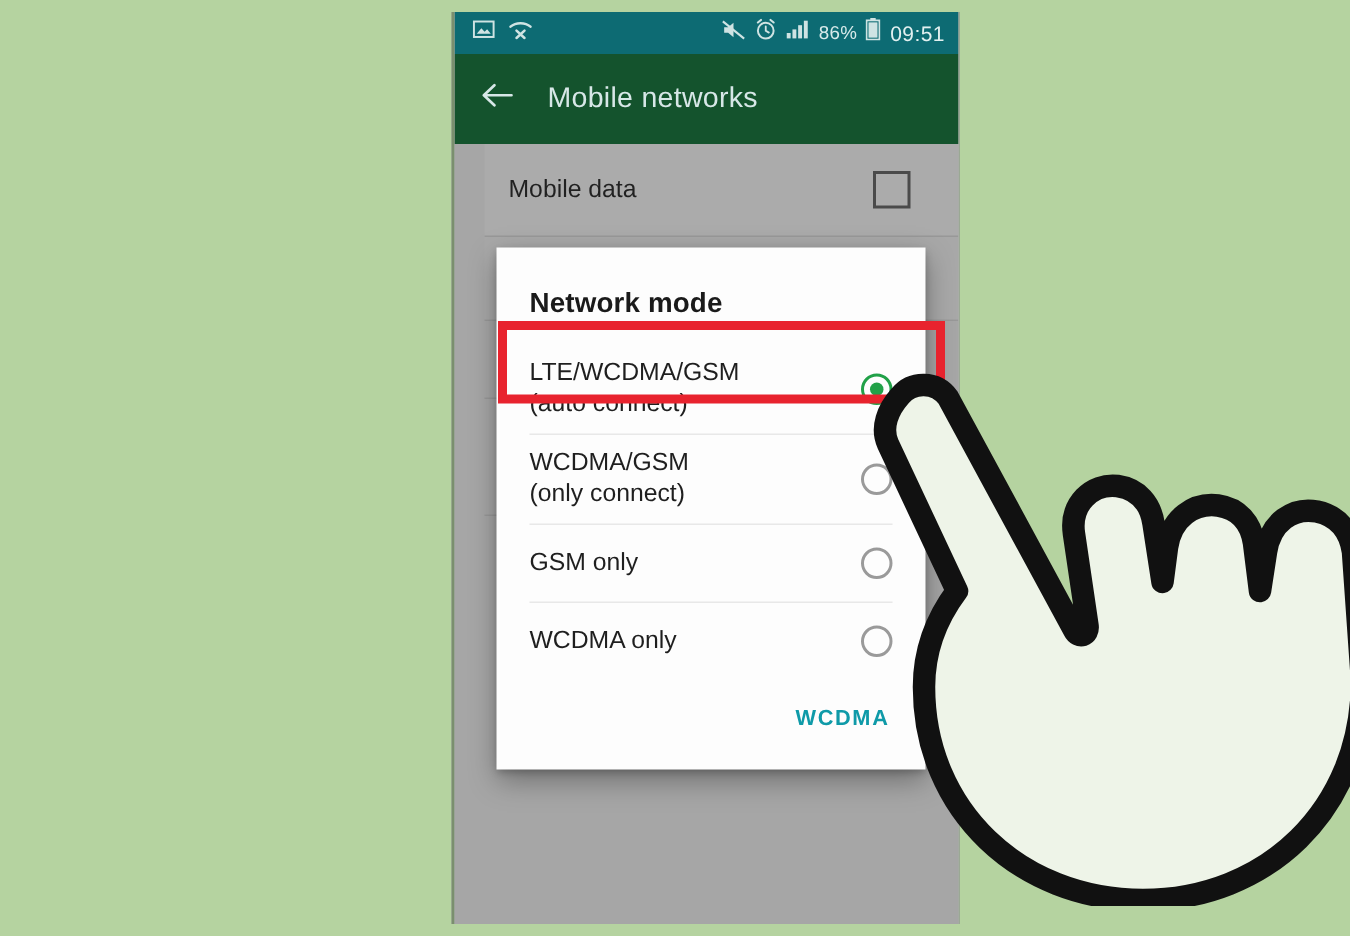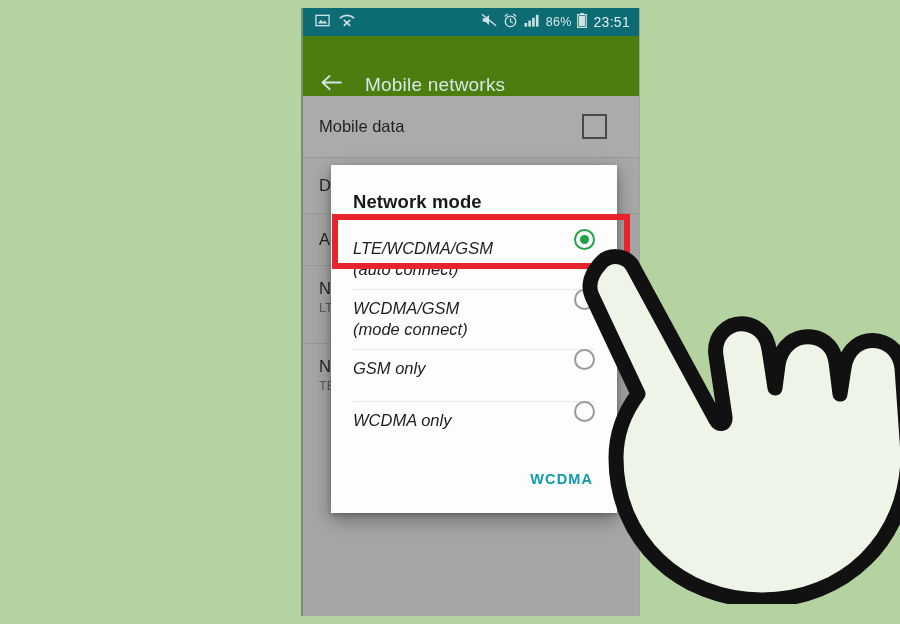--- a/index.html
+++ b/index.html
@@ -50,23 +50,23 @@
     letter-spacing: .2px;
   }
   .sb-time { font-size: 14px; color: #e2f0f0; letter-spacing: .3px; }
 
   
   #appbar {
     position: absolute;
     left: 0; top: 28px;
     width: 100%;
     height: 60px;
-    background: #4d7c0f;
-    display: flex;
-    align-items: flex-end;
+    background: #14532d;
+    display: flex;
+    align-items: center;
     padding-left: 17px;
     box-sizing: border-box;
   }
   #appbar .title {
     font-size: 19px;
     color: #d7e7e7;
     margin-left: 22px;
     letter-spacing: .2px;
   }
 
@@ -77,20 +77,21 @@
     right: 0; bottom: 0;
     background: #b3b3b3;
   }
   .row {
     position: relative;
     box-sizing: border-box;
     padding: 0 32px 0 16px;
     display: flex;
     align-items: center;
     border-bottom: 1px solid #a3a3a3;
+    margin-left: 20px;
   }
   .row .texts { flex: 1; min-width: 0; }
   .row .label {
     font-size: 16.5px;
     color: #1c1c1c;
     white-space: nowrap;
   }
   .row .sub {
     font-size: 12.5px;
     color: #5d5d5d;
@@ -129,25 +130,25 @@
   }
   #dialog-title {
     font-size: 18.5px;
     font-weight: bold;
     color: #1a1a1a;
     padding: 26px 22px 16px 22px;
     letter-spacing: .1px;
   }
   .opt {
     display: flex;
+    align-items: center;
     padding: 0 22px 0 22px;
     min-height: 52px;
     box-sizing: border-box;
     position: relative;
-    font-style: italic;
   }
   .opt + .opt::before {
     content: "";
     position: absolute;
     left: 22px; right: 22px; top: 0;
     height: 1px;
     background: #e8e8e8;
   }
   .opt .otext {
     flex: 1;
@@ -262,21 +263,21 @@
         </svg>
       </span>
       <span class="sb-text">86%</span>
       <span>
         <svg width="10" height="15" viewBox="0 0 10 15">
           <rect x="3.2" y="0" width="3.6" height="1.6" fill="#cfe3e3"></rect>
           <rect x="0.7" y="1.6" width="8.6" height="12.8" fill="none" stroke="#cfe3e3" stroke-width="1.2"></rect>
           <rect x="2" y="2.9" width="6" height="10.2" fill="#cfe3e3"></rect>
         </svg>
       </span>
-      <span class="sb-time">23:51</span>
+      <span class="sb-time">09:51</span>
     </div>
   </div>
 
   <div id="appbar">
     <span>
       <svg width="23" height="19" viewBox="0 0 24 20">
         <path d="M22 10 H3 M10 3 L2.6 10 L10 17" fill="none" stroke="#d7e7e7" stroke-width="1.9" stroke-linecap="round" stroke-linejoin="round"></path>
       </svg>
     </span>
     <span class="title">Mobile networks</span>
@@ -326,21 +327,21 @@
     <div id="dialog-title">Network mode</div>
 
     <div class="opt">
       <div class="otext">LTE/WCDMA/GSM
 (auto connect)</div>
       <div class="radio on"></div>
     </div>
 
     <div class="opt">
       <div class="otext">WCDMA/GSM
-(mode connect)</div>
+(only connect)</div>
       <div class="radio"></div>
     </div>
 
     <div class="opt">
       <div class="otext">GSM only</div>
       <div class="radio"></div>
     </div>
 
     <div class="opt">
       <div class="otext">WCDMA only</div>

